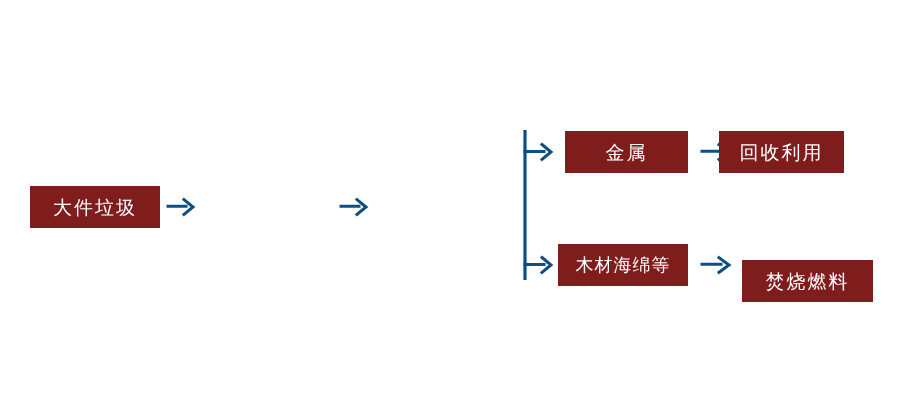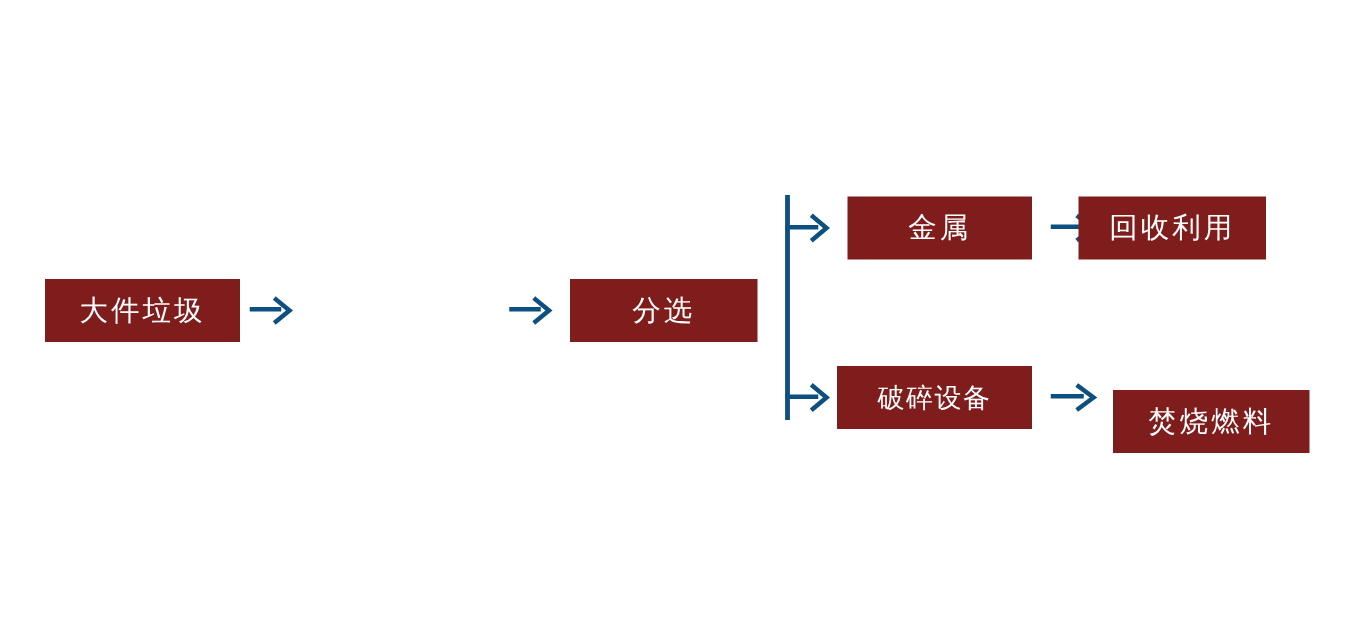--- a/index.html
+++ b/index.html
@@ -78,40 +78,39 @@
 
   <svg class="arrow" id="arrow-1" viewBox="0 0 28 24" xmlns="http://www.w3.org/2000/svg">
     <path d="M0 11.2 H18 M16 4.6 L25 12 L16 19.4" fill="none" stroke="#0d4f80" stroke-width="3" stroke-linecap="square" stroke-linejoin="miter"></path>
   </svg>
 
 
   <svg class="arrow" id="arrow-2" viewBox="0 0 28 24" xmlns="http://www.w3.org/2000/svg">
     <path d="M0 11.2 H18 M16 4.6 L25 12 L16 19.4" fill="none" stroke="#0d4f80" stroke-width="3" stroke-linecap="square" stroke-linejoin="miter"></path>
   </svg>
 
-  <div class="node blue" id="node-sorting">分选</div>
 
   <svg id="branch-connector" viewBox="0 0 42 158" xmlns="http://www.w3.org/2000/svg">
 
     <path d="M7 4 V154" fill="none" stroke="#0d4f80" stroke-width="3.2" stroke-linecap="butt"></path>
 
     <path d="M7 25.5 H26 M24 18.5 L33 26 L24 33.5" fill="none" stroke="#0d4f80" stroke-width="3" stroke-linecap="square" stroke-linejoin="miter"></path>
 
     <path d="M7 138.5 H26 M24 131.5 L33 139 L24 146.5" fill="none" stroke="#0d4f80" stroke-width="3" stroke-linecap="square" stroke-linejoin="miter"></path>
   </svg>
 
   <div class="node blue" id="node-metal">金属</div>
 
   <svg class="arrow" id="arrow-3" viewBox="0 0 30 24" xmlns="http://www.w3.org/2000/svg">
     <path d="M0 11.2 H19 M17 4.6 L27 12 L17 19.4" fill="none" stroke="#0d4f80" stroke-width="3" stroke-linecap="square" stroke-linejoin="miter"></path>
   </svg>
 
   <div class="node blue" id="node-recycle">回收利用</div>
 
-  <div class="node blue" id="node-wood-sponge">破碎设备</div>
+  <div class="node blue" id="node-wood-sponge">木材海绵等</div>
 
   <svg class="arrow" id="arrow-4" viewBox="0 0 30 24" xmlns="http://www.w3.org/2000/svg">
     <path d="M0 11.2 H19 M17 4.6 L27 12 L17 19.4" fill="none" stroke="#0d4f80" stroke-width="3" stroke-linecap="square" stroke-linejoin="miter"></path>
   </svg>
 
   <div class="node blue" id="node-incinerate">焚烧燃料</div>
 
 </div>
 
 </body></html>

